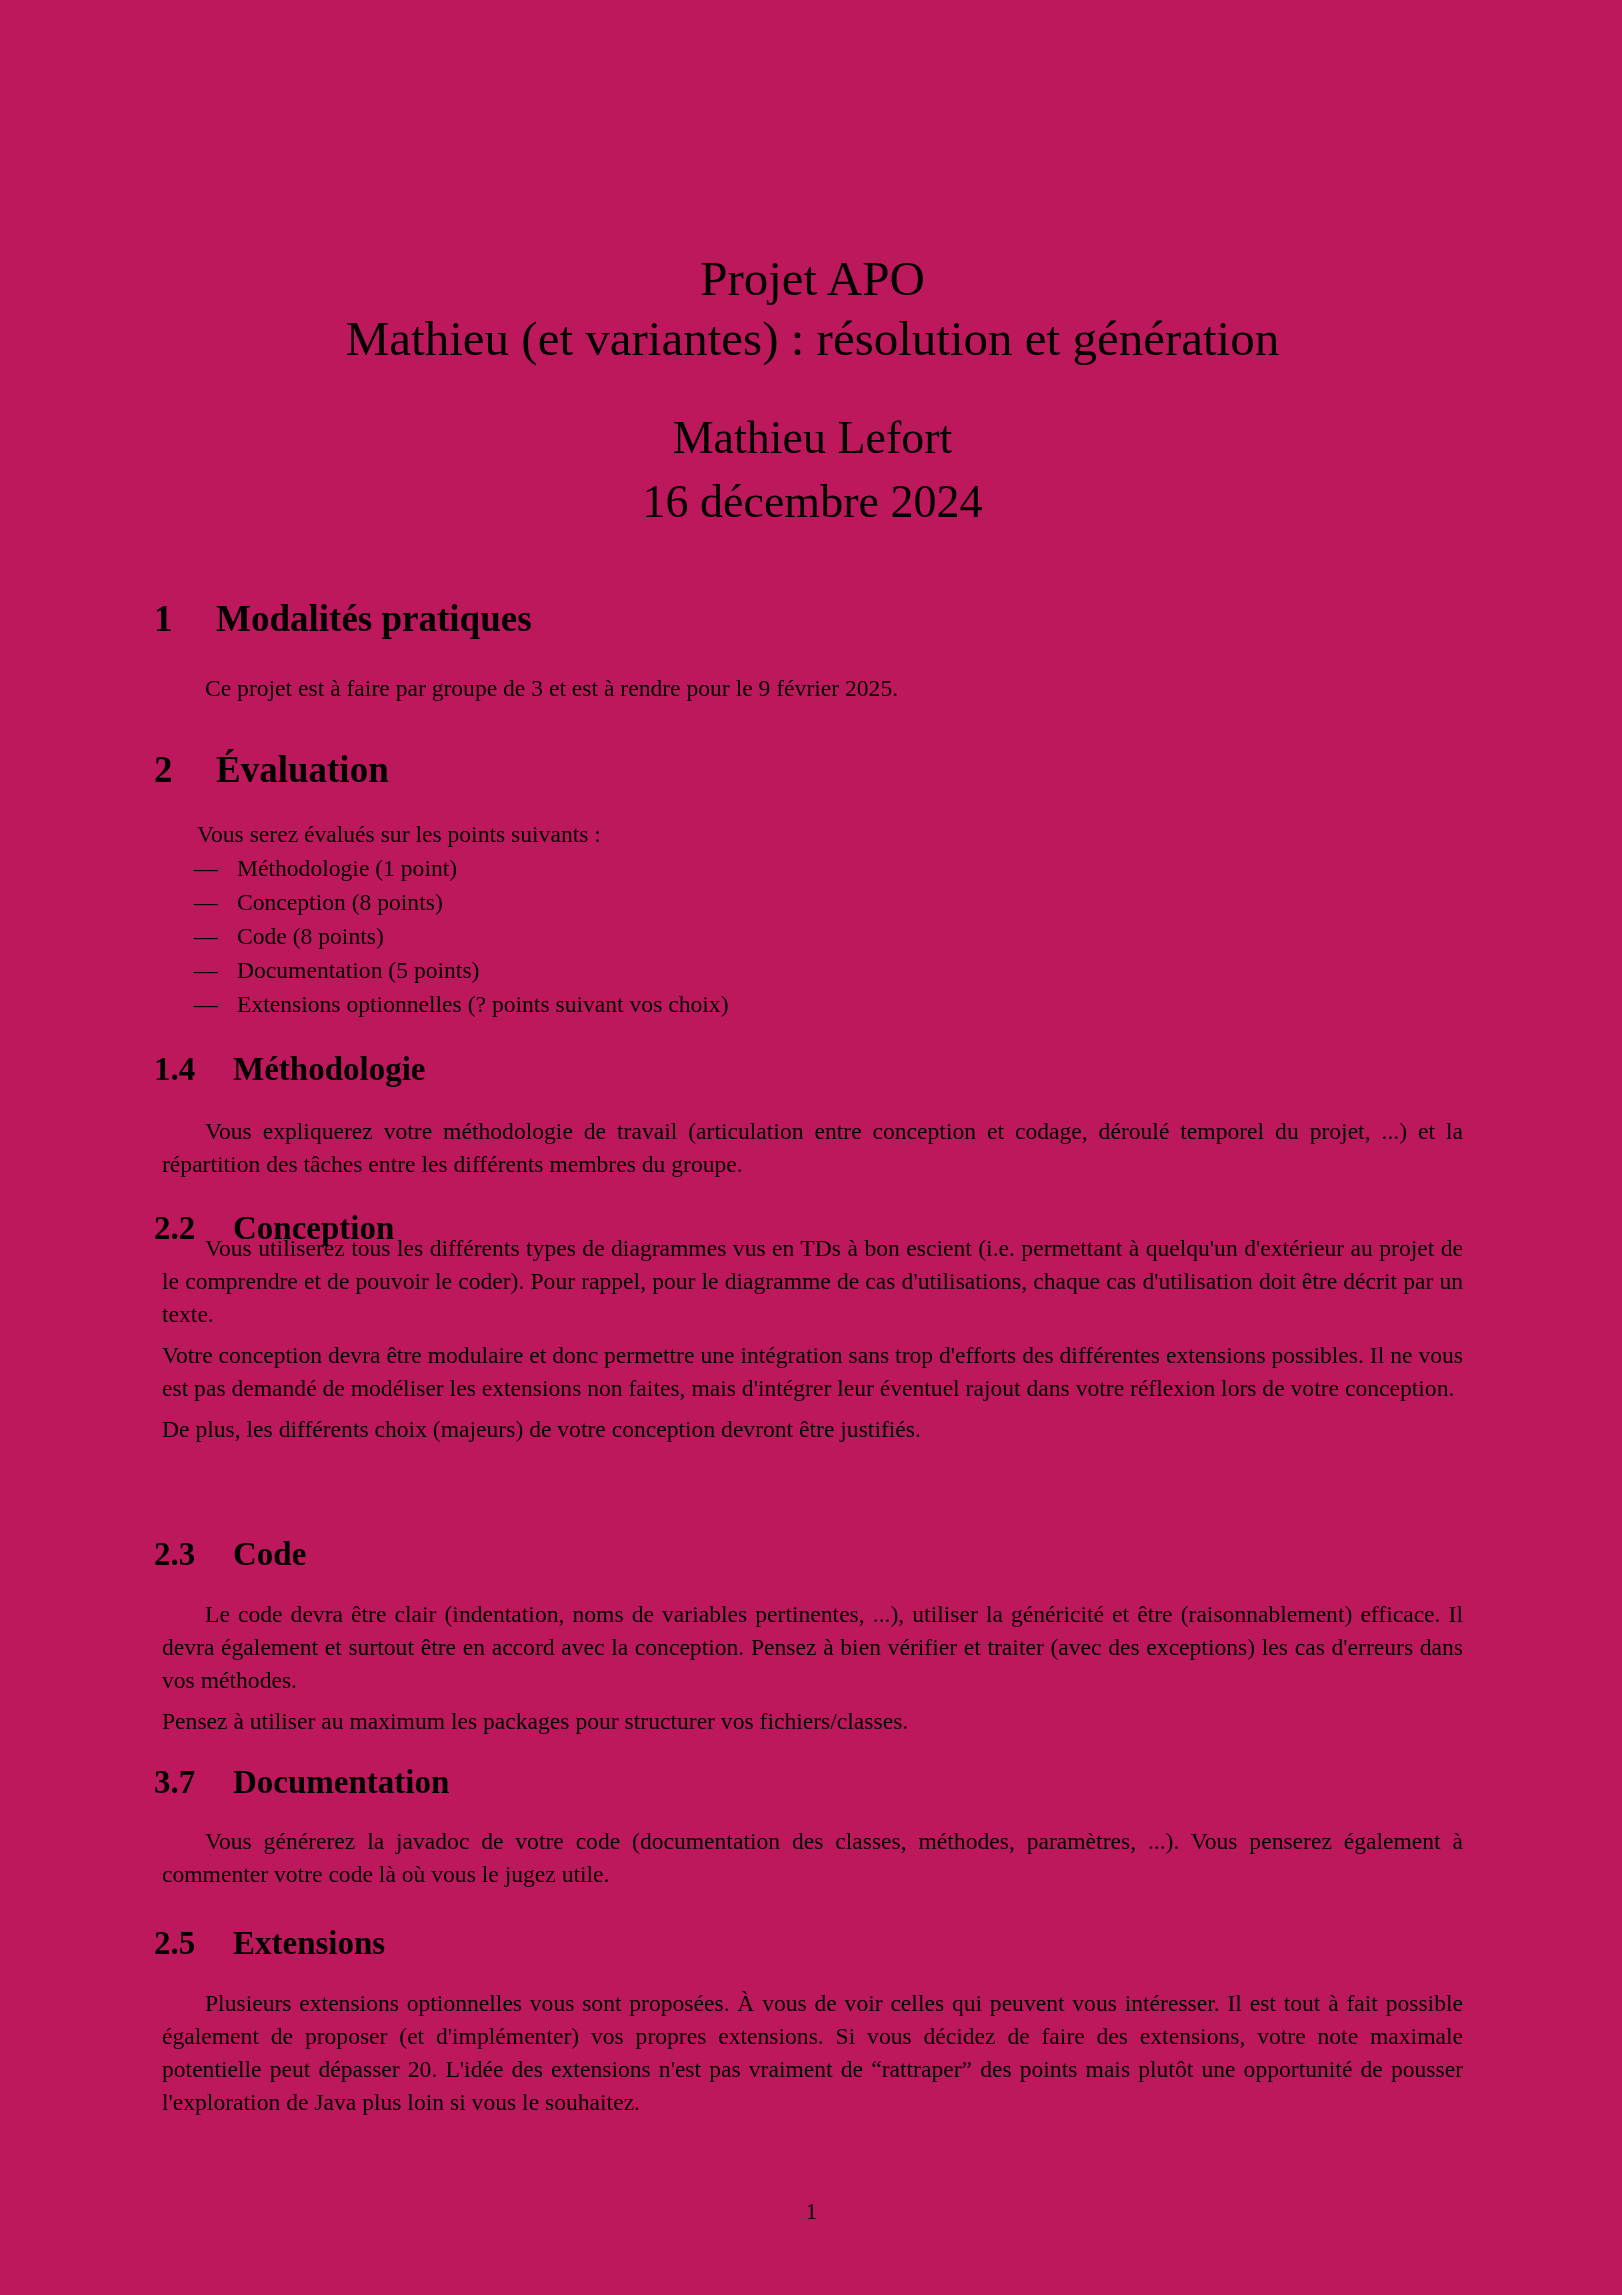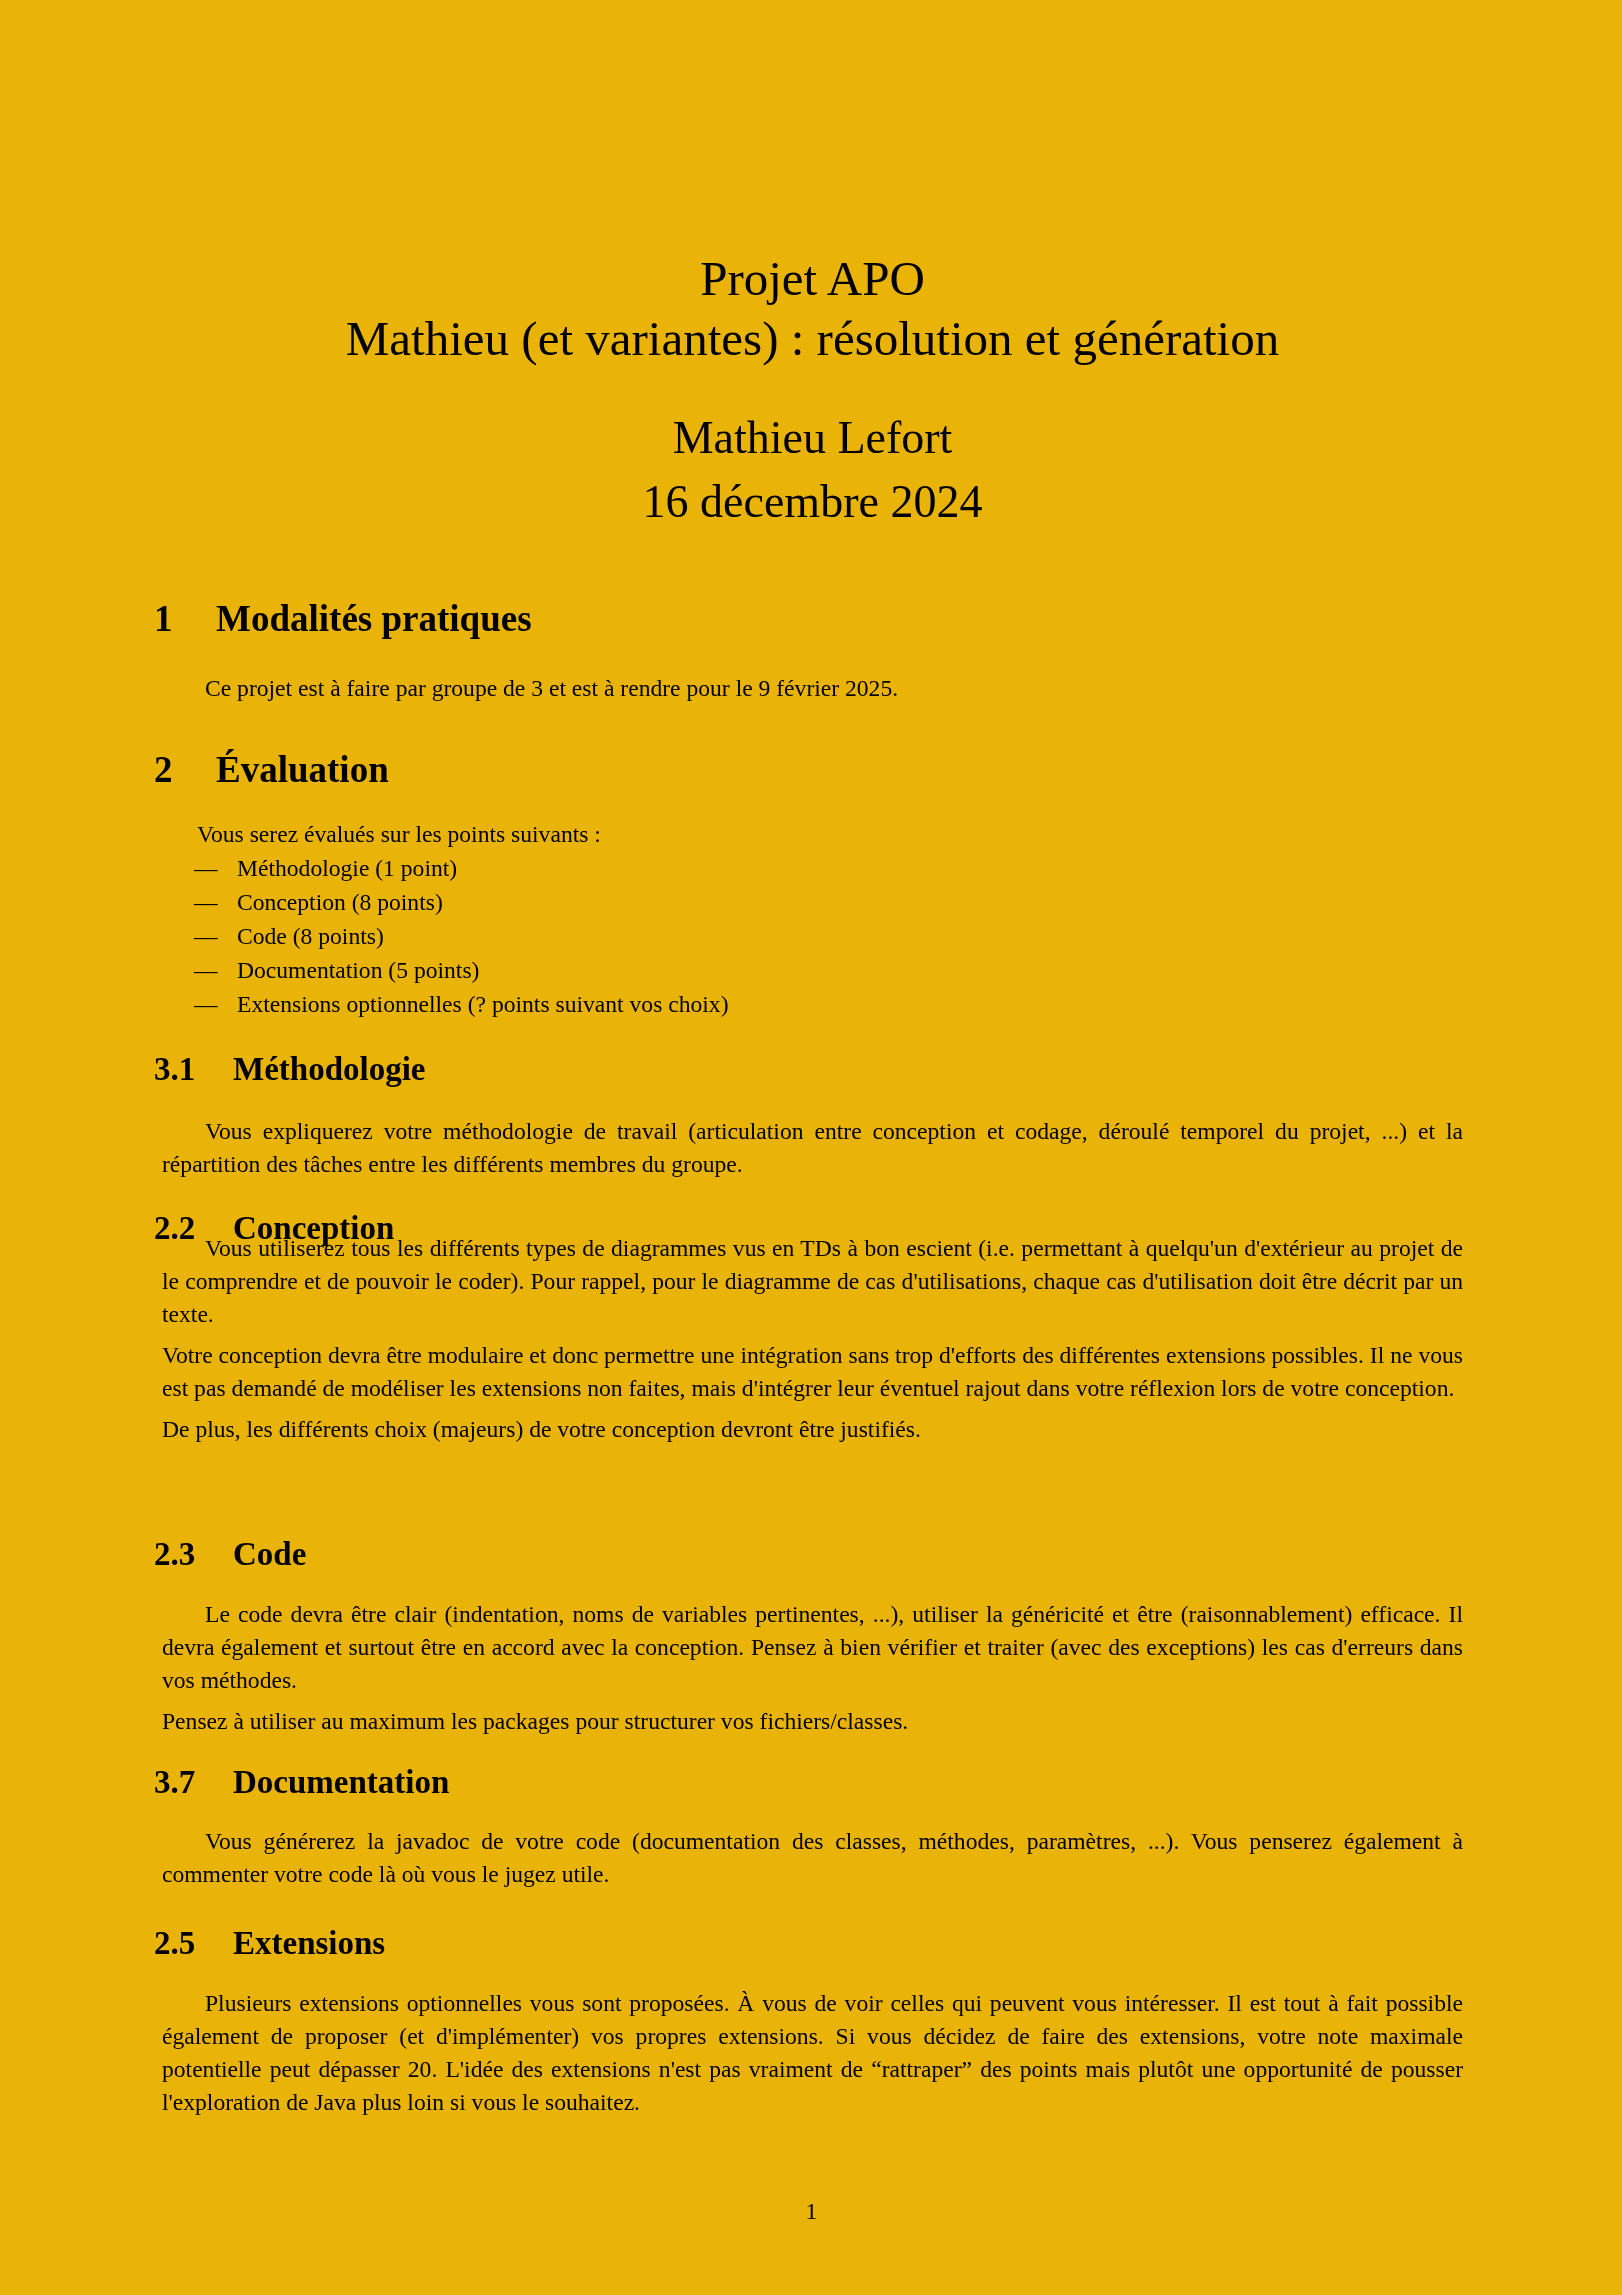--- a/index.html
+++ b/index.html
@@ -1,19 +1,19 @@
 <!DOCTYPE html>
 <html lang="fr" style="font-size:10.5px"><head>
 <meta charset="utf-8">
 <style>
   html,body{margin:0;padding:0;background:#e8e8e8;}
   .page{
     position:relative;
     width:1623px;height:2295px;
-    background:#eab308;
+    background:#be185d;
     color:#000000;
     font-family:"Liberation Serif","DejaVu Serif",serif;
     overflow:hidden;
   }
   .abs{position:absolute;left:154px;width:1317px;}
   .centered{text-align:center;}
   .title-line{font-size:49px;line-height:60px;font-weight:400;}
   .author-line,.date-line{font-size:46px;line-height:42px;font-weight:400;}
   .sec-head{font-size:37px;line-height:44px;font-weight:700;white-space:nowrap;}
   .sec-head .num{display:inline-block;width:62px;}
@@ -71,21 +71,21 @@
           <span>Documentation (5 points)</span>
       </div>
       <div class="eval-item">
         <span class="marker">—</span>
           <span>Extensions optionnelles (? points suivant vos choix)</span>
       </div>
     </div>
   </div>
 
   <div class="abs subsec-head" style="top:1050px;">
-    <span class="num">3.1</span><span>Méthodologie</span>
+    <span class="num">1.4</span><span>Méthodologie</span>
   </div>
   <div class="abs body-text" style="top:1107px;">
     <p class="indent">Vous expliquerez votre méthodologie de travail (articulation entre conception et codage, déroulé temporel du projet, ...) et la répartition des tâches entre les différents membres du groupe.</p>
   </div>
 
   <div class="abs subsec-head" style="top:1209px;">
     <span class="num">2.2</span><span>Conception</span>
   </div>
   <div class="abs body-text" style="top:1224px;">
     <p class="indent">Vous utiliserez tous les différents types de diagrammes vus en TDs à bon escient (i.e. permettant à quelqu'un d'extérieur au projet de le comprendre et de pouvoir le coder). Pour rappel, pour le diagramme de cas d'utilisations, chaque cas d'utilisation doit être décrit par un texte.</p>

